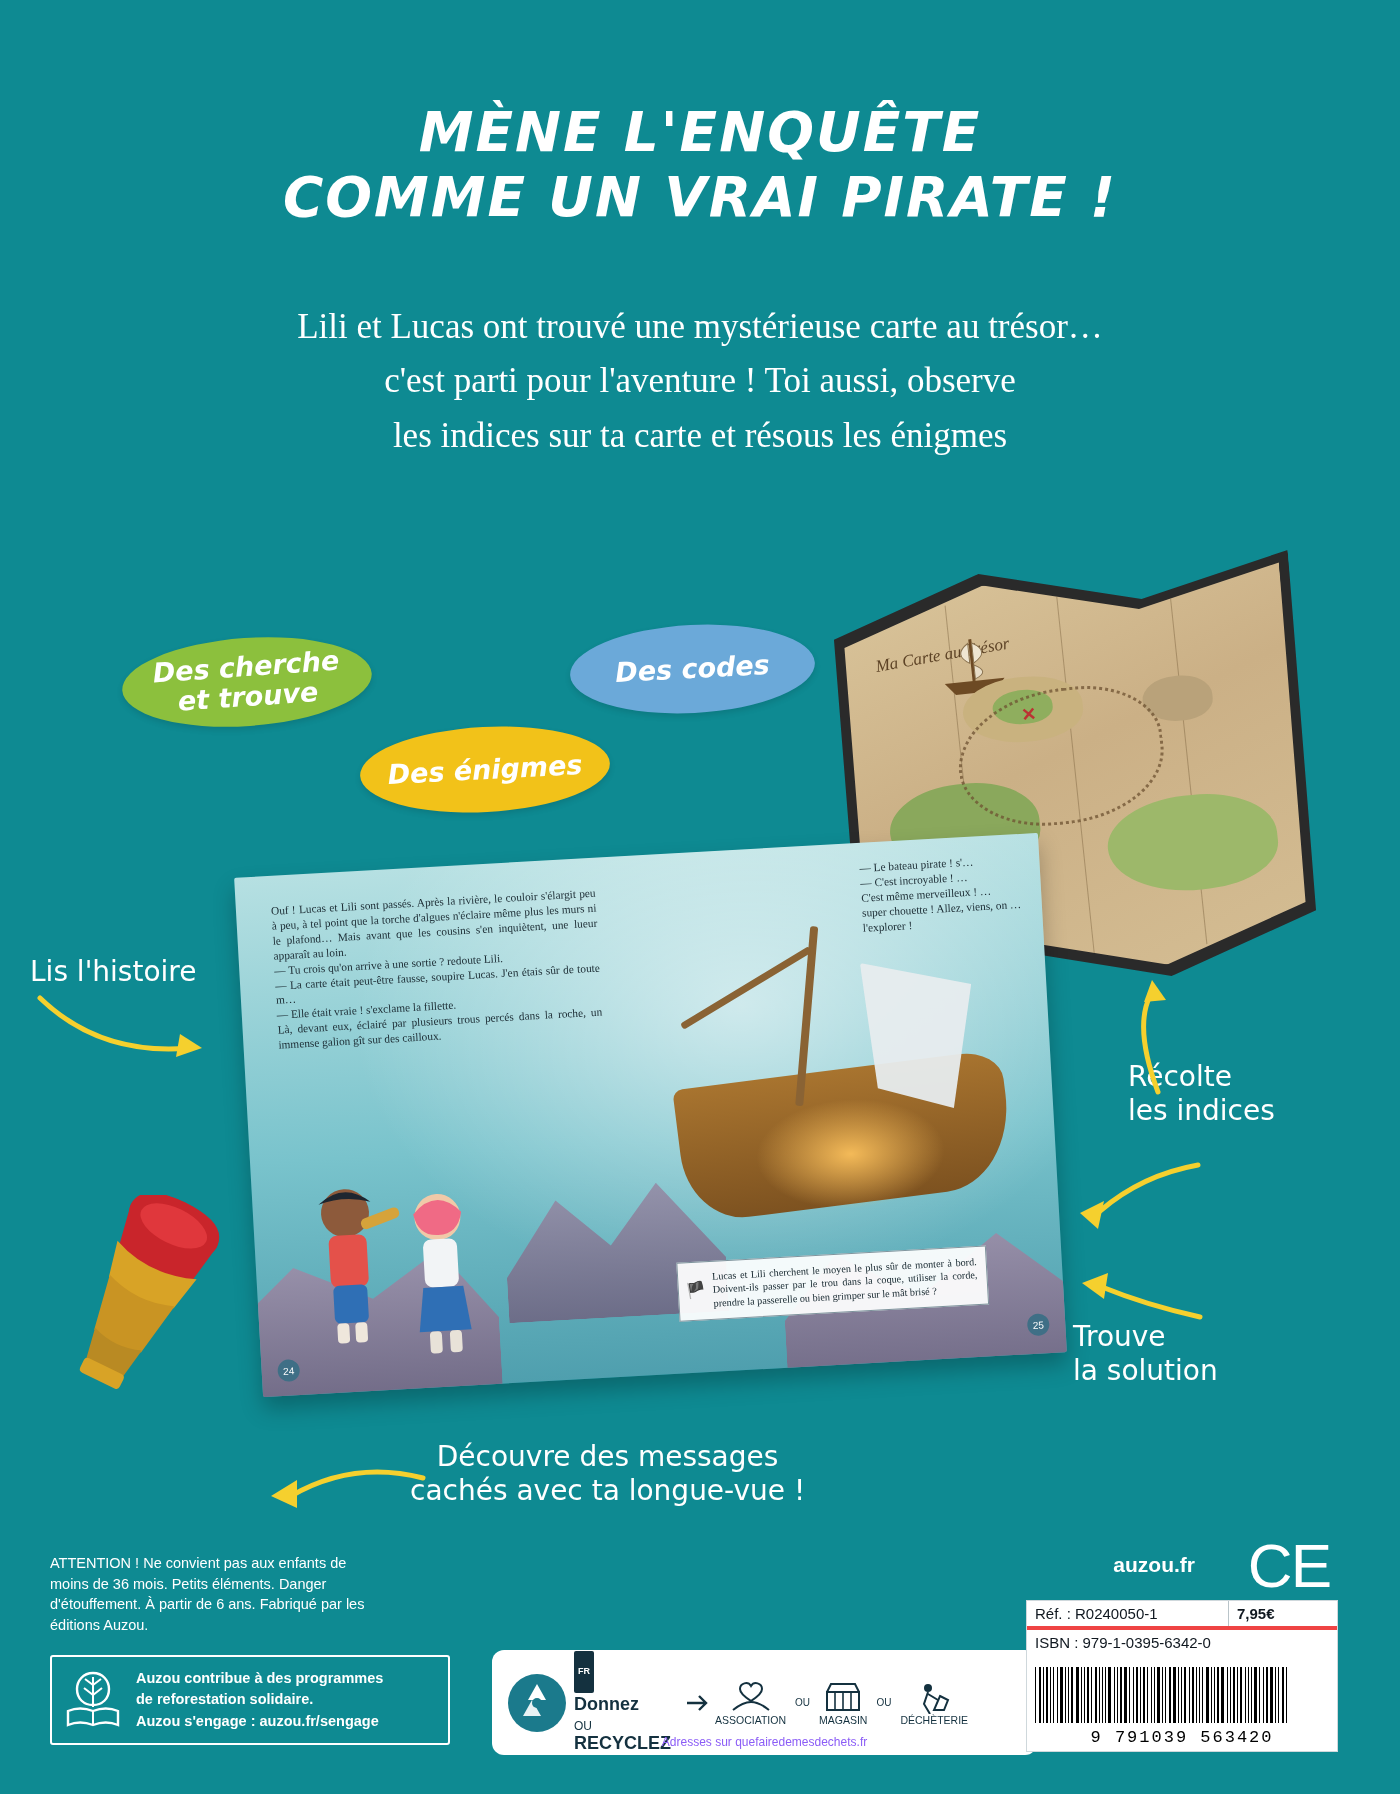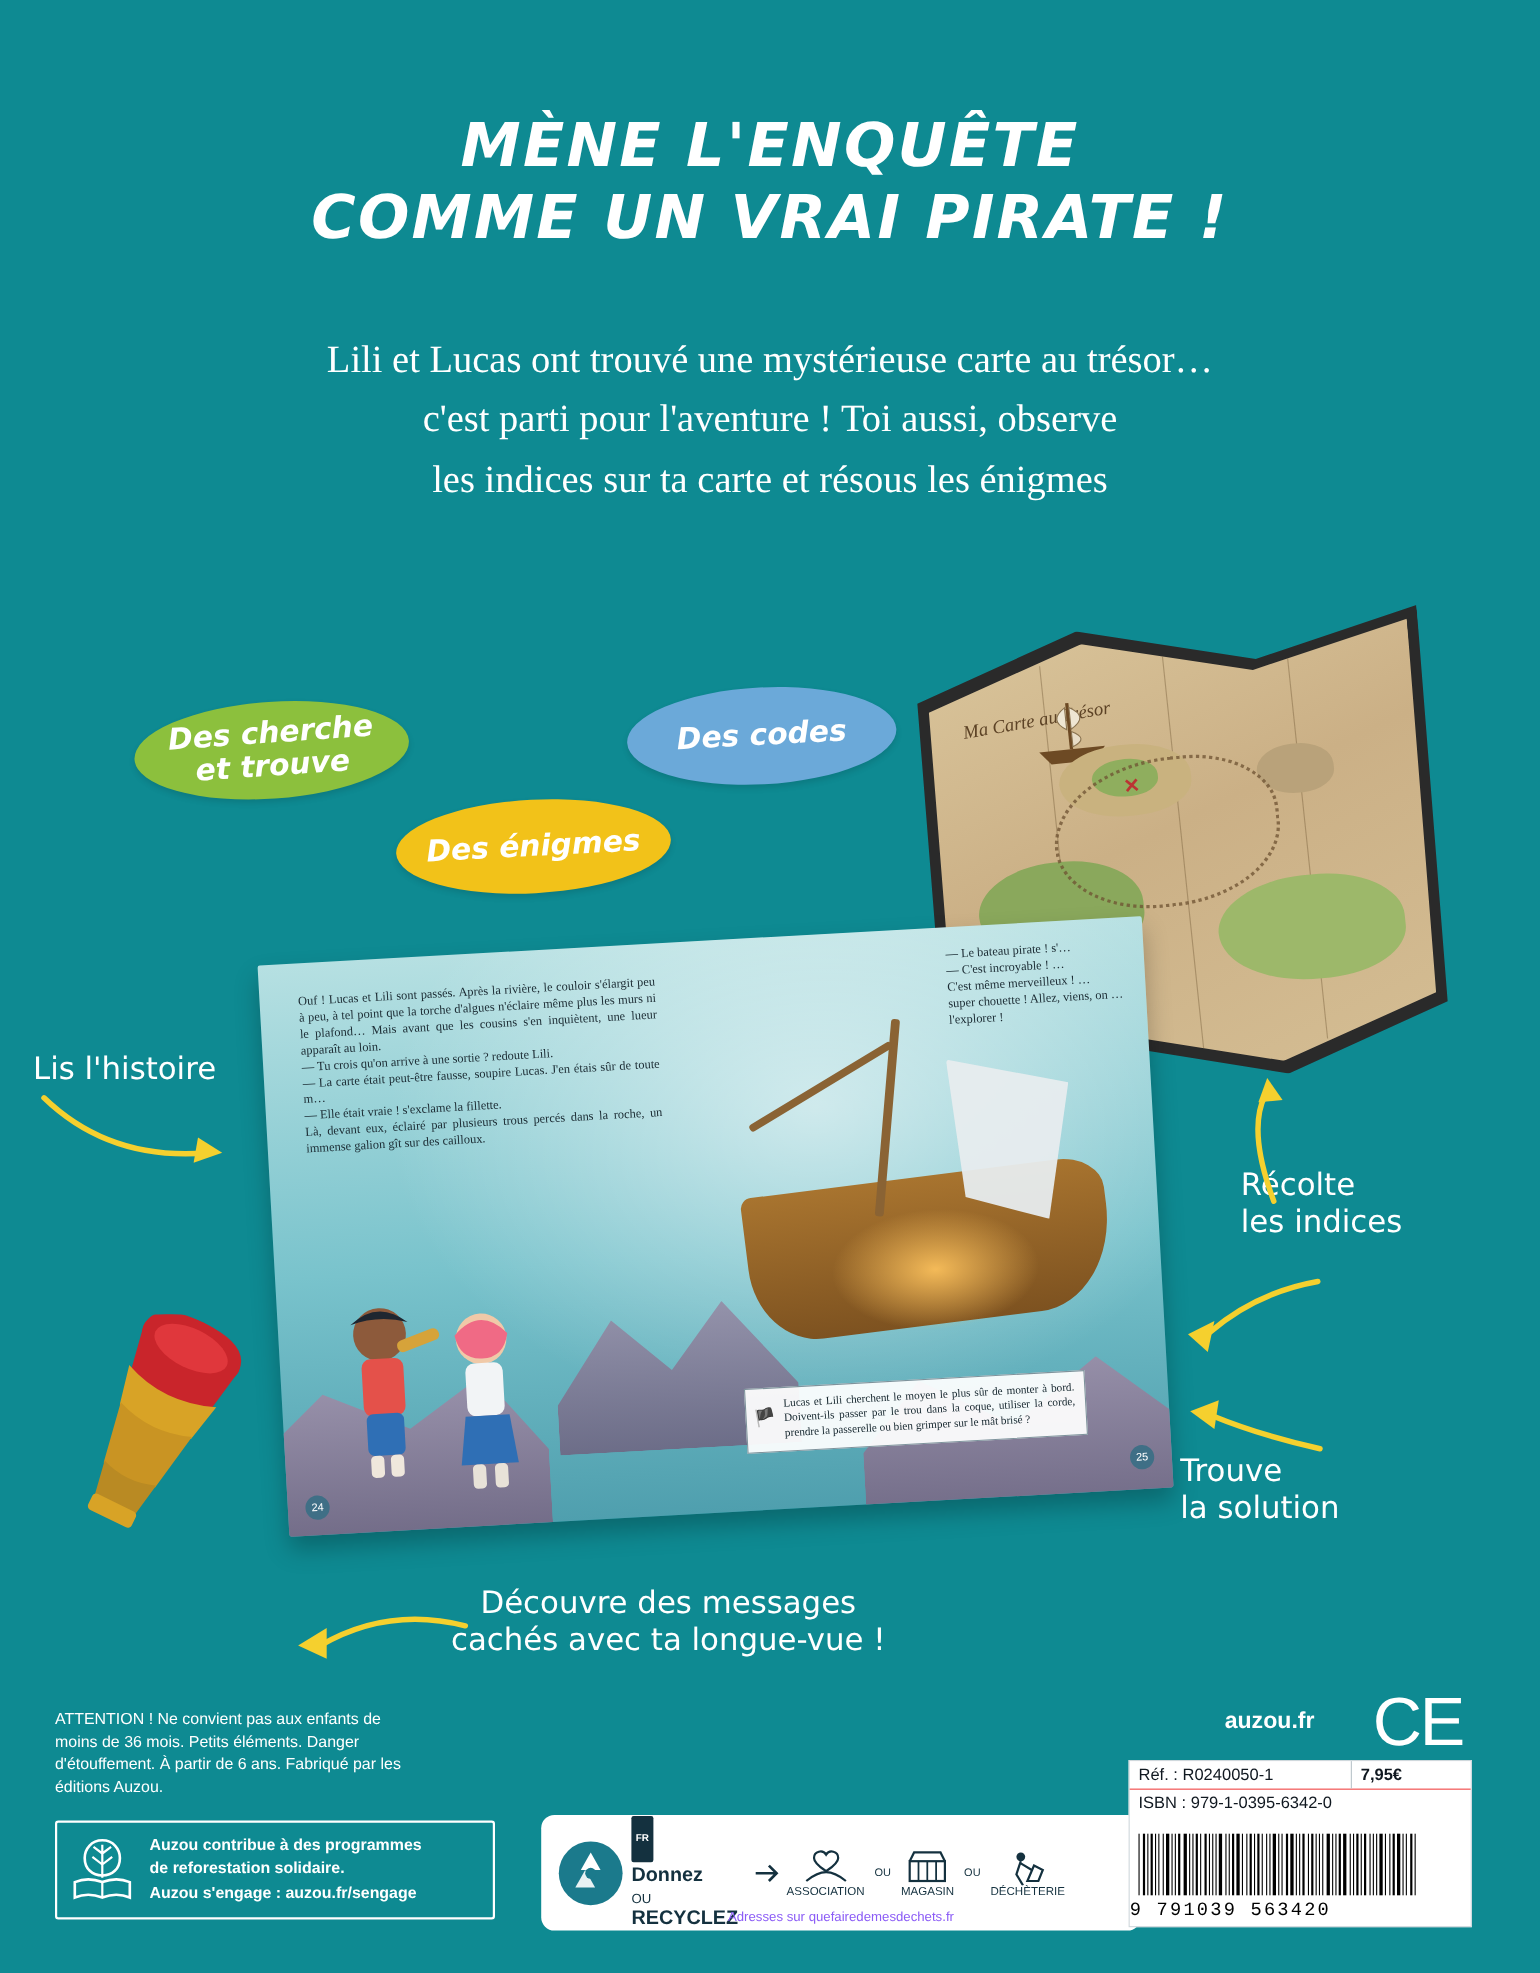--- a/index.html
+++ b/index.html
@@ -316,35 +316,35 @@
     letter-spacing: -2px;
   }
   .barcode-box {
     position: absolute;
     right: 62px; top: 1600px;
     width: 310px; height: 150px;
     background: #ffffff;
     border: 1px solid #cfd8dc;
   }
   .bc-row {
-    display: flex; border-bottom: 1px solid #ef4444;
+    display: flex; border-bottom: 4px solid #ef4444;
     font-family: "Liberation Sans", sans-serif;
     font-size: 15px; color: #101820;
   }
   .bc-row .c1 { flex: 1; padding: 4px 8px; }
   .bc-row .c2 { width: 92px; padding: 4px 8px; border-left: 1px solid #b9c4c9; font-weight: bold; }
   .bc-row.full .c1 { flex: 1; }
   .bars {
     position: absolute; left: 8px; right: 8px; top: 66px; height: 56px;
     display: flex; align-items: stretch; gap: 1px;
   }
   .bars i { display: block; background: #000; }
   .bc-digits {
     position: absolute; left: 0; right: 0; bottom: 4px;
-    text-align: left; font-family: "Liberation Mono", monospace;
+    text-align: center; font-family: "Liberation Mono", monospace;
     font-size: 17px; letter-spacing: 2px; color: #000;
   }
 </style>
 </head>
 <body>
 
 <div class="page">
 
   <div class="headline">
     <span class="l1">MÈNE L'ENQUÊTE</span>

